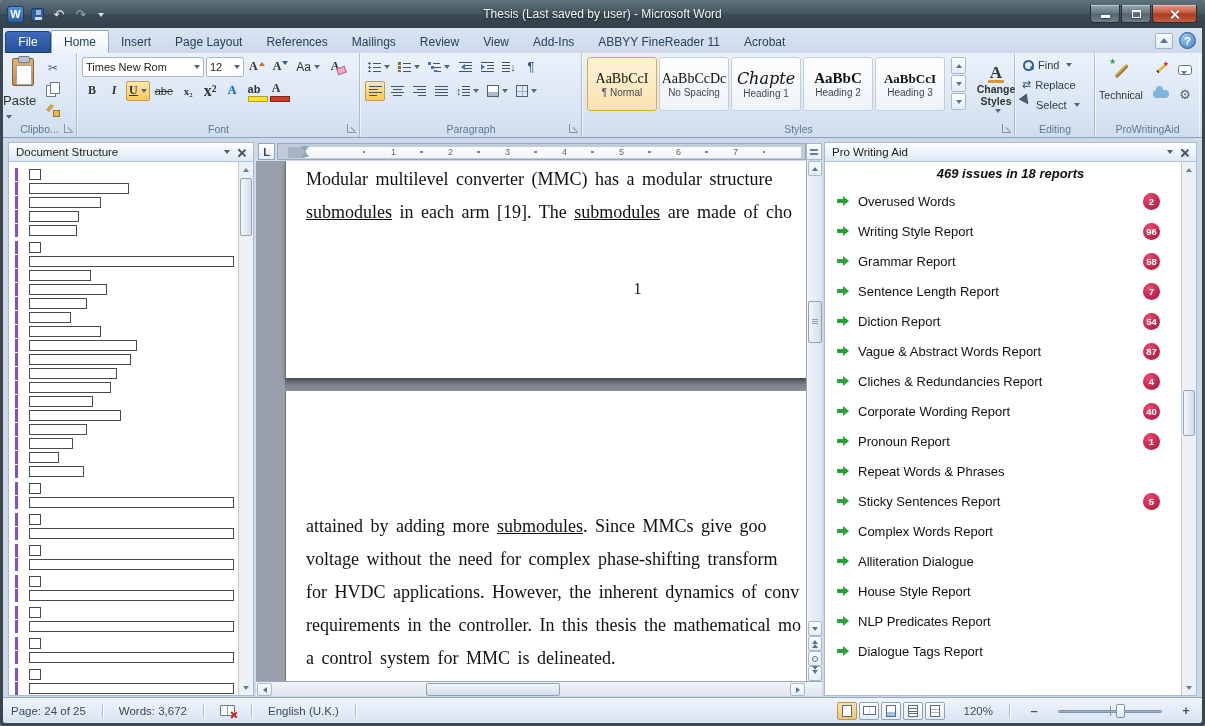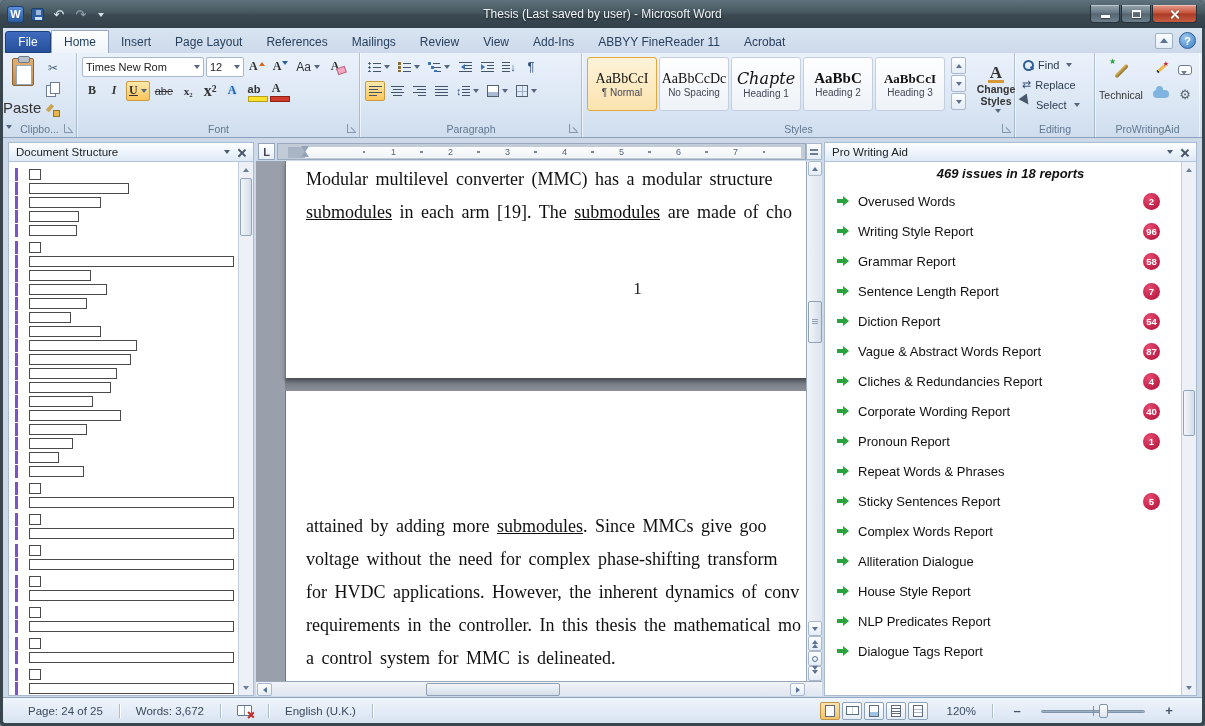--- a/index.html
+++ b/index.html
@@ -43,21 +43,21 @@
   .dlg{position:absolute;right:3px;bottom:4px;width:9px;height:9px;border-left:1px solid #8295ab;border-bottom:1px solid #8295ab;}
   .dlg::after{content:"";position:absolute;right:0;bottom:2px;width:6px;height:1px;background:#8295ab;transform:rotate(45deg);}
   .rrow{display:flex;align-items:center;gap:2px;padding:3px 4px 0 4px;height:24px;}
   .sbtn{height:20px;min-width:20px;padding:0 2px;display:flex;align-items:center;justify-content:center;border:1px solid transparent;border-radius:2px;font-size:12px;color:#333;}
   .sbtn.active{background:linear-gradient(#fee9ad,#fbc55a);border-color:#c79a3f;}
   
   .pastebig{display:flex;flex-direction:column;align-items:center;width:40px;padding-top:5px;}
   .clipicon{position:relative;width:22px;height:28px;background:linear-gradient(#e0b277,#c08b4f);border:1px solid #8a6134;border-radius:2px;}
   .clipicon::before{content:"";position:absolute;left:5px;top:-3px;width:10px;height:5px;background:#b9c1cb;border:1px solid #6e7a88;border-radius:2px;}
   .clipicon::after{content:"";position:absolute;left:3px;top:6px;width:14px;height:18px;background:#fff;border:1px solid #98a6b6;}
-  .pastelabel{font-size:15px;color:#333;margin-top:13px;}
+  .pastelabel{font-size:13px;color:#333;margin-top:7px;}
   .smallcol{display:flex;flex-direction:column;gap:1px;padding-top:5px;}
   .ic-cut{font-size:12px;color:#4a5a6e;}
   .ic-copy{position:relative;width:14px;height:14px;}
   .ic-copy::before{content:"";position:absolute;left:0;top:3px;width:8px;height:10px;background:#fff;border:1px solid #6c7d96;}
   .ic-copy::after{content:"";position:absolute;left:4px;top:0;width:8px;height:10px;background:#fff;border:1px solid #6c7d96;}
   .ic-brush{position:relative;width:14px;height:14px;}
   .ic-brush::before{content:"";position:absolute;left:2px;top:1px;width:4px;height:8px;background:#caa64e;transform:rotate(40deg);}
   .ic-brush::after{content:"";position:absolute;left:7px;top:7px;width:5px;height:5px;background:#e8b74a;border:1px solid #9a7425;}
   
   .combo{height:20px;background:#fff;border:1px solid #a8b7ca;border-radius:2px;display:flex;align-items:center;padding:0 3px;font-size:11px;color:#222;}
@@ -195,21 +195,21 @@
   .rightpanel{left:821px;width:373px;}
   .pwabody{position:relative;height:533px;overflow:hidden;}
   .pwasummary{height:24px;line-height:24px;text-align:center;font-size:13px;font-weight:bold;font-style:italic;color:#111;}
   .pwaitem{display:flex;align-items:center;height:30px;padding:0 14px 0 12px;}
   .garr{position:relative;width:14px;height:10px;margin-right:7px;flex:none;}
   .garr::before{content:"";position:absolute;left:0;top:3px;width:6px;height:4px;background:#2aa33c;}
   .garr::after{content:"";position:absolute;left:6px;top:0;border:5px solid transparent;border-left:6px solid #2aa33c;}
   .plabel{font-size:13px;color:#111;white-space:nowrap;}
   .badge{margin-left:auto;min-width:17px;height:17px;border-radius:9px;background:radial-gradient(circle at 35% 30%,#e84a72,#ab0c34);color:#fff;font-size:9.5px;font-weight:bold;display:flex;align-items:center;justify-content:center;padding:0 2px;margin-right:22px;}
   
-  .statusbar{height:26px;background:linear-gradient(#eef4fb,#d9e4f2);border-top:1px solid #93a7c2;display:flex;align-items:center;padding:0 25px;font-size:11.5px;color:#3a4a5e;gap:16px;}
+  .statusbar{height:26px;background:linear-gradient(#eef4fb,#d9e4f2);border-top:1px solid #93a7c2;display:flex;align-items:center;padding:0 8px;font-size:11.5px;color:#3a4a5e;gap:16px;}
   .vsep{width:1px;height:14px;background:#aebdd0;box-shadow:1px 0 0 #fff;}
   .book{position:relative;width:15px;height:11px;background:#fff;border:1px solid #66778c;border-radius:1px;}
   .book::before{content:"";position:absolute;left:6px;top:0;width:1px;height:9px;background:#8ba0b8;}
   .redx{position:absolute;right:-3px;bottom:-3px;width:7px;height:7px;}
   .redx::before,.redx::after{content:"";position:absolute;left:3px;top:0;width:1.5px;height:8px;background:#c62828;}
   .redx::before{transform:rotate(45deg);}.redx::after{transform:rotate(-45deg);}
   .viewbtns{display:flex;gap:2px;margin-left:auto;}
   .vb{width:20px;height:18px;border:1px solid #8ea3ba;border-radius:2px;background:linear-gradient(#fdfeff,#e4ecf6);display:flex;align-items:center;justify-content:center;}
   .vb.active{background:linear-gradient(#fbe3ae,#f2c46a);border-color:#c0954a;}
   .vi{width:10px;height:12px;background:#fff;border:1px solid #5c6b7d;}

